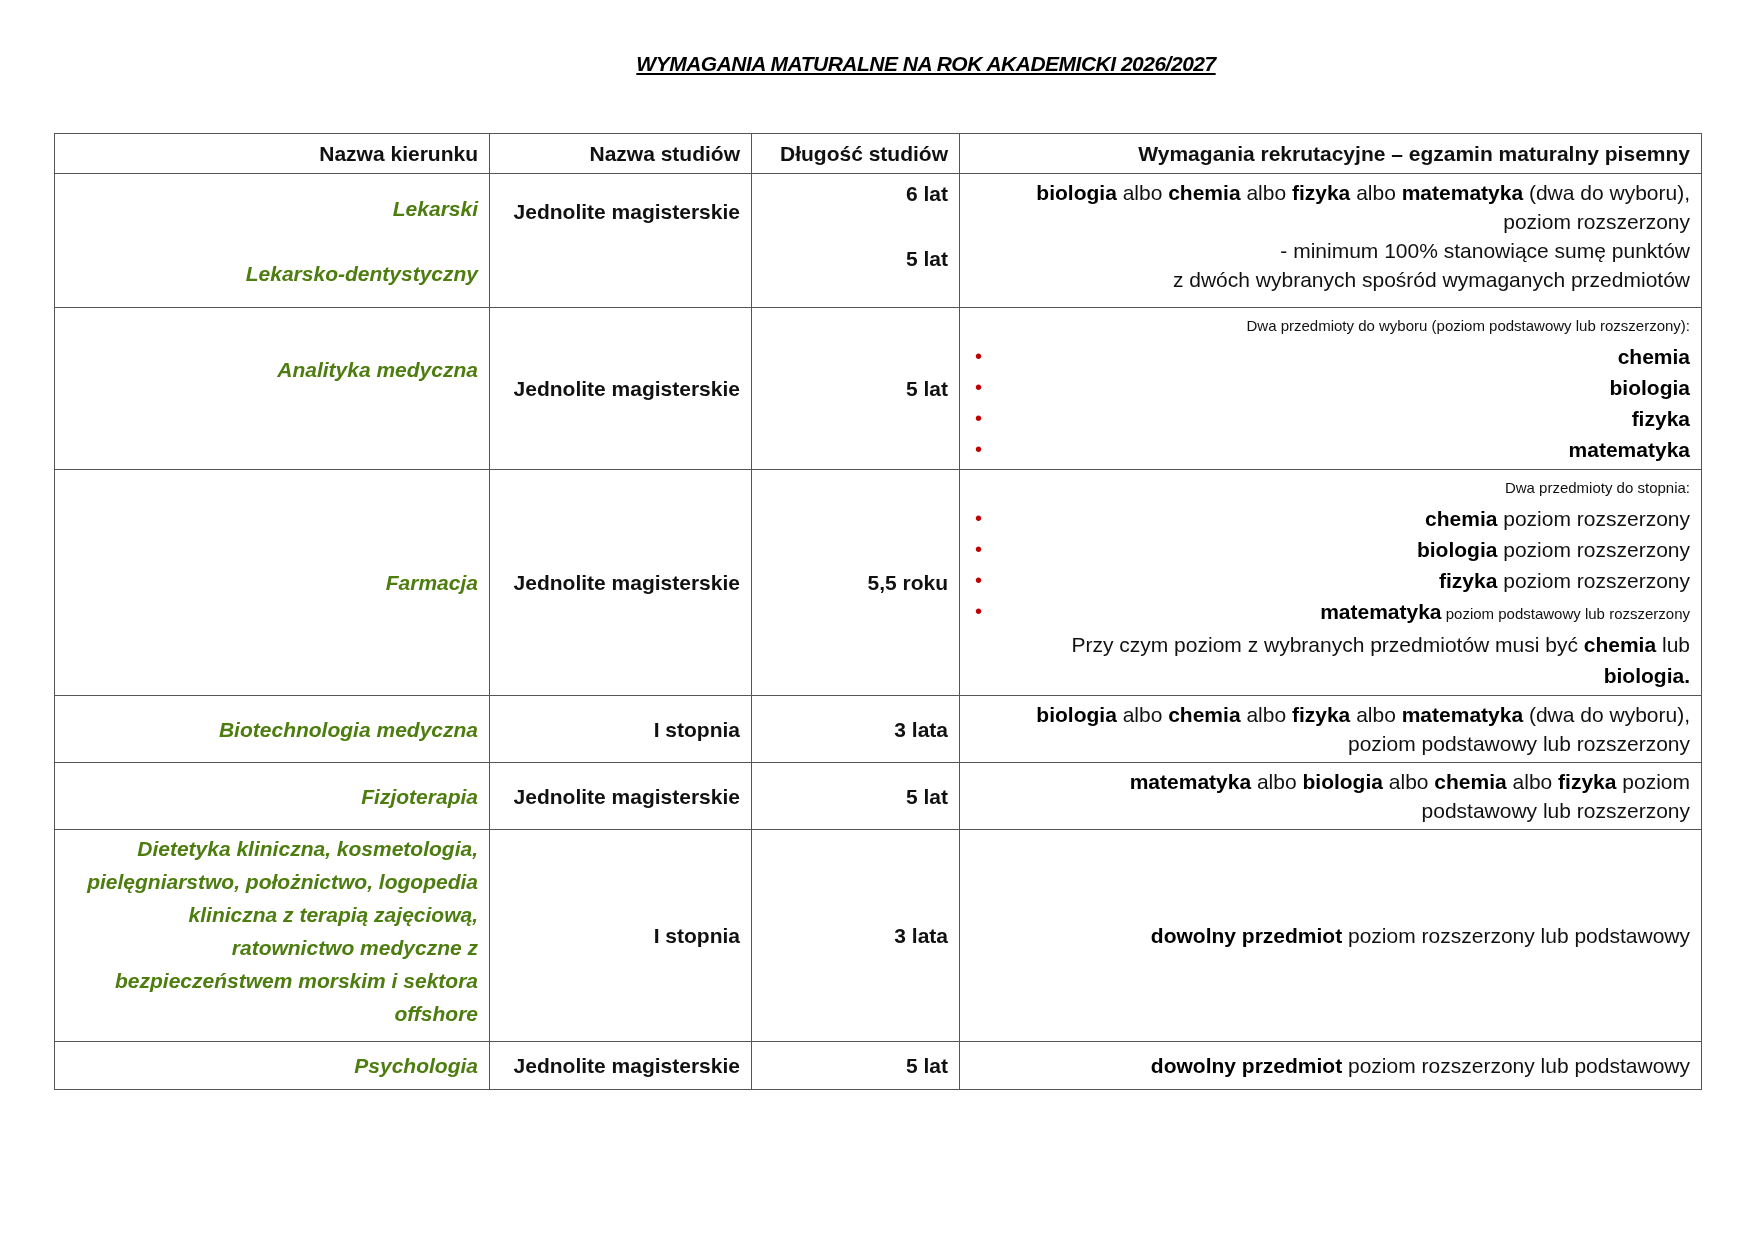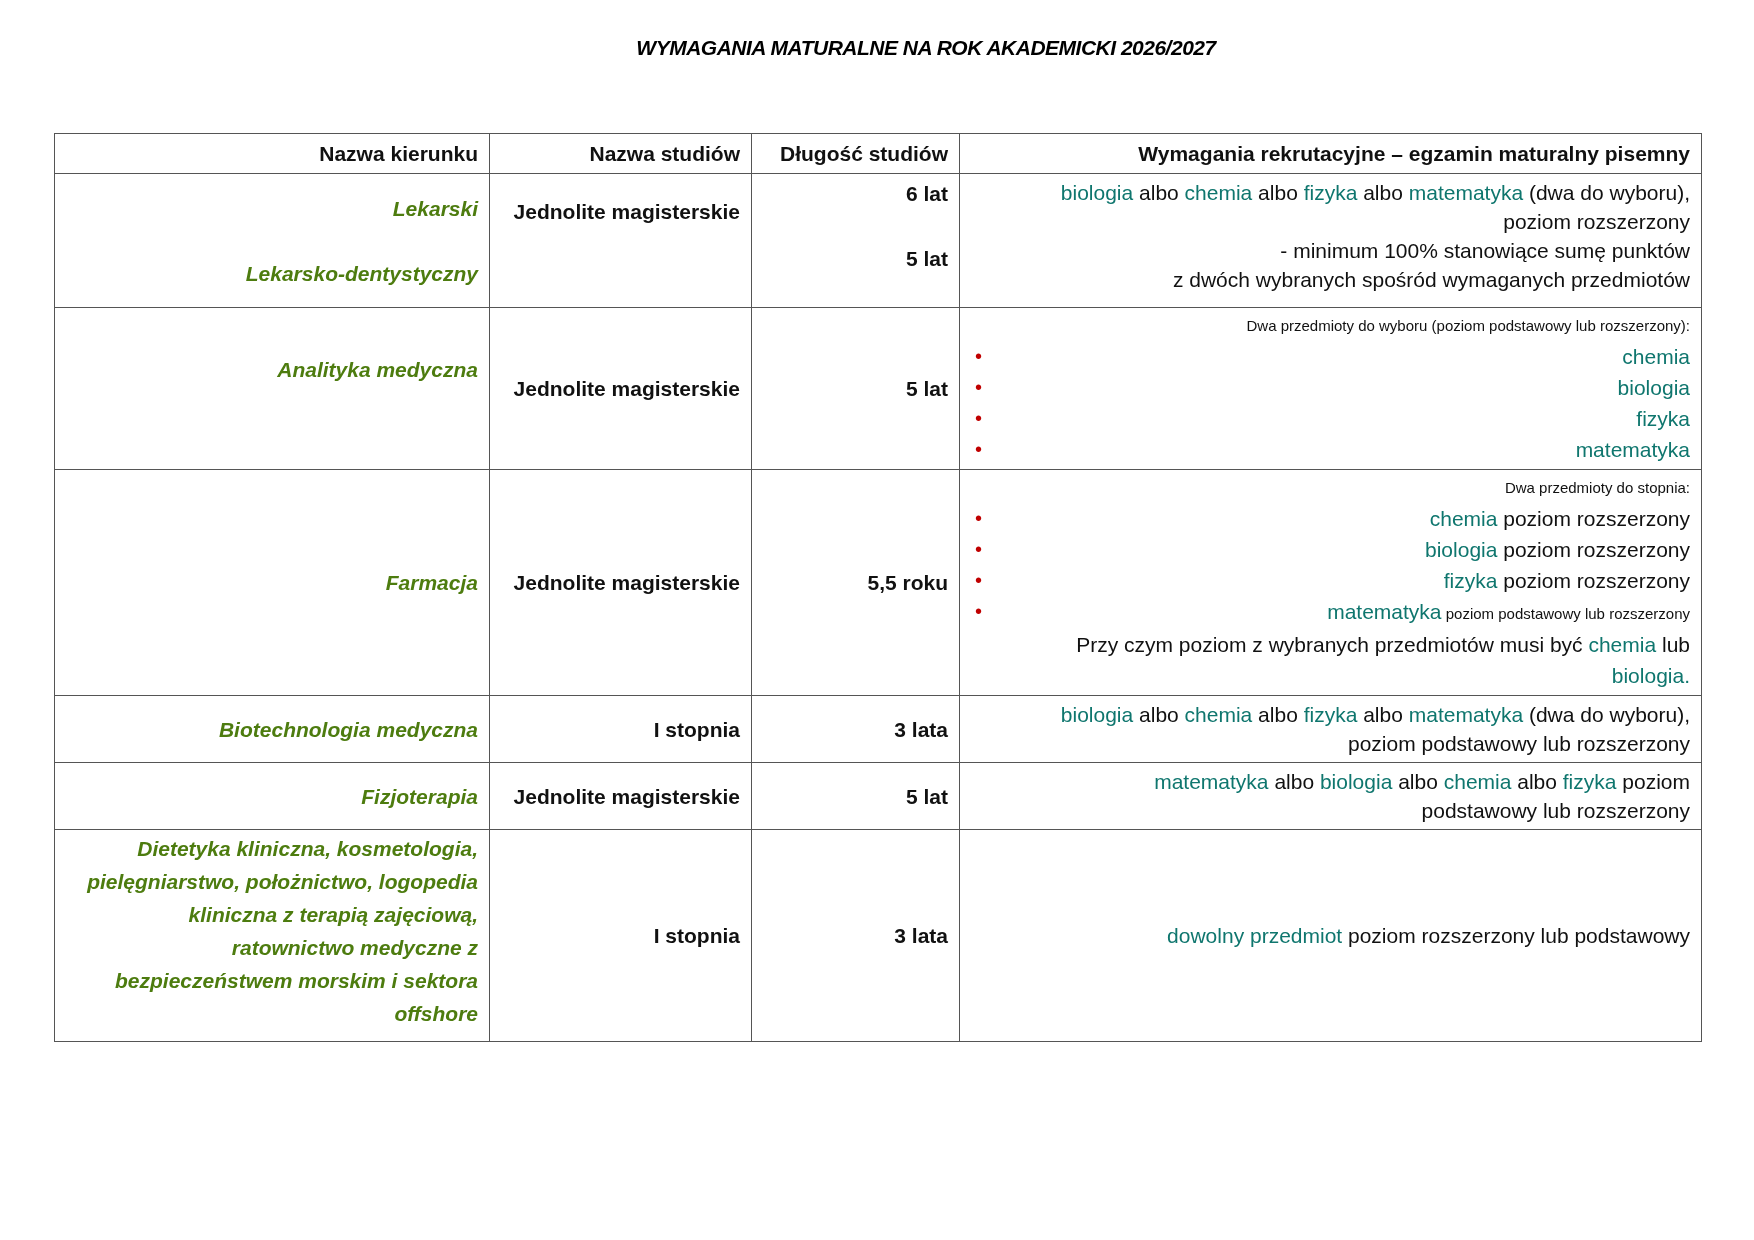--- a/index.html
+++ b/index.html
@@ -1,30 +1,30 @@
 <!DOCTYPE html>
 <html><head>
 <meta charset="utf-8">
 <style>
   html, body { margin: 0; padding: 0; background: #ffffff; }
   body { width: 1754px; height: 1240px; position: relative; overflow: hidden;
          font-family: "Liberation Sans", "DejaVu Sans", sans-serif; color: #111; }
-  .page-title { position: absolute; top: 36px; left: 0; width: 1702px; text-align: center;
+  .page-title { position: absolute; top: 52px; left: 0; width: 1702px; text-align: center;
     padding-left: 150px; box-sizing: border-box;
-    font-size: 21px; font-weight: bold; font-style: italic; 
+    font-size: 21px; font-weight: bold; font-style: italic; text-decoration: underline;
     letter-spacing: -0.5px; color: #000; }
   table.req { position: absolute; top: 133px; left: 54px; width: 1647px;
     border-collapse: collapse; table-layout: fixed; }
   table.req td, table.req th { border: 1.5px solid #555; vertical-align: middle;
     padding: 4px 11px; font-size: 21px; line-height: 31px; text-align: right; }
   table.req th { font-weight: bold; height: 30px; }
   col.c1 { width: 435px; } col.c2 { width: 262px; } col.c3 { width: 208px; } col.c4 { width: 742px; }
   .name { color: #4d7c0f; font-style: italic; font-weight: bold; }
   .bold { font-weight: bold; }
-  .red { color: #0f766e; font-weight: normal; }
+  .red { color: #000000; font-weight: bold; }
   .small { font-size: 15px; }
   .top { vertical-align: top !important; }
   ul.subj { list-style: none; margin: 0; padding: 0; }
   ul.subj li { position: relative; padding-left: 37px; }
   ul.subj li .bullet { position: absolute; left: 4px; top: 0; color: #C00000; font-size: 20px; }
   .gap { height: 34px; }
   .lek-names div, .lek-dur div { line-height: 31px; }
 </style>
 </head>
 <body>
@@ -147,14 +147,24 @@
         <div class="name">bezpieczeństwem morskim i sektora</div>
         <div class="name">offshore</div>
       </td>
       <td class="bold">I stopnia</td>
       <td class="bold">3 lata</td>
       <td>
         <span class="red">dowolny przedmiot</span><span> poziom rozszerzony lub podstawowy</span>
       </td>
     </tr>
 
+    <tr style="height:48px">
+      <td>
+        <span class="name">Psychologia</span>
+      </td>
+      <td class="bold">Jednolite magisterskie</td>
+      <td class="bold">5 lat</td>
+      <td>
+        <span class="red">dowolny przedmiot</span><span> poziom rozszerzony lub podstawowy</span>
+      </td>
+    </tr>
   </tbody>
 </table>
 
 </body></html>

